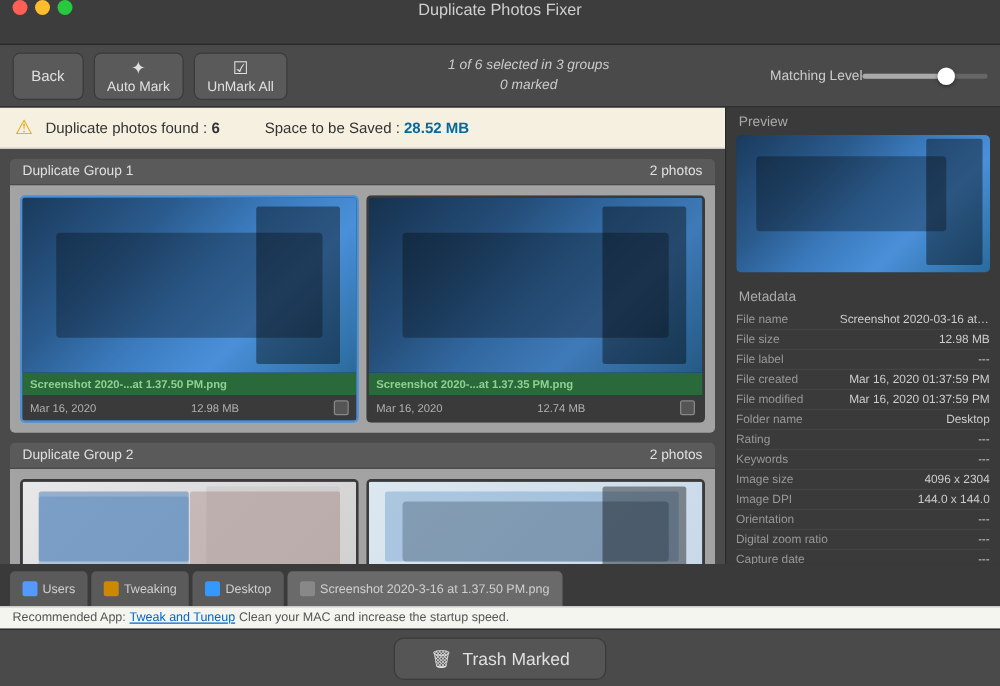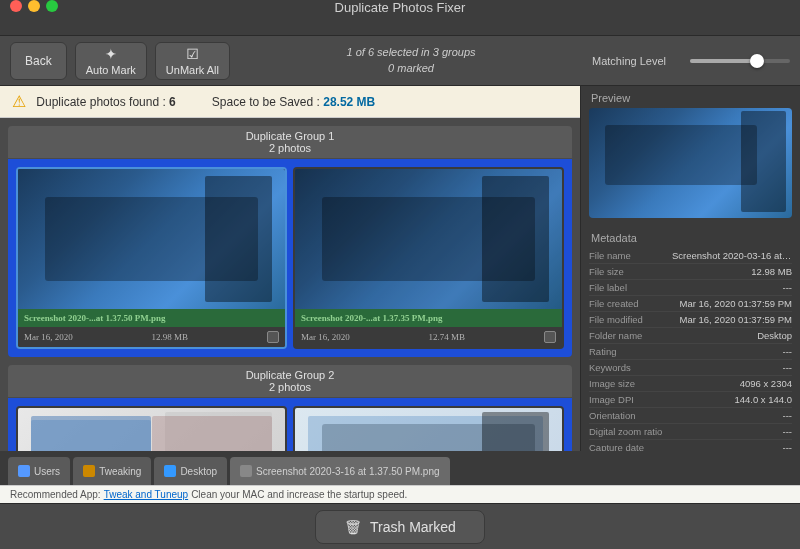--- a/index.html
+++ b/index.html
@@ -89,21 +89,21 @@
       flex-direction: column;
       align-items: center;
       color: #ccc;
       font-size: 11px;
       line-height: 1.4;
       font-style: italic;
     }
     .matching-level {
       display: flex;
       align-items: center;
-      gap: 24px;
+      gap: 0;
       color: #ccc;
       font-size: 11px;
     }
     .slider-container {
       position: relative;
       width: 100px;
     }
     .slider-track {
       height: 4px;
       background: #666;
@@ -186,33 +186,31 @@
     .scroll-area::-webkit-scrollbar-thumb { background: #666; border-radius: 4px; }
 
     
     .group-header {
       background: #5a5a5a;
       color: #e0e0e0;
       font-size: 11px;
       padding: 4px 10px;
       display: flex;
       justify-content: space-between;
-      align-items: center;
+      align-items: flex-start;
       border-radius: 4px 4px 0 0;
       margin-bottom: 1px;
-      flex-direction: column;
     }
     .group-body {
       display: flex;
       gap: 6px;
-      background: #1d4ed8;
+      background: #a3a3a3;
       padding: 8px;
       border-radius: 0 0 4px 4px;
       margin-bottom: 8px;
-      font-family: Liberation Serif, serif;
     }
 
     
     .photo-card {
       flex: 1;
       background: #3a3a3a;
       border-radius: 4px;
       overflow: hidden;
       cursor: pointer;
       border: 2px solid transparent;

